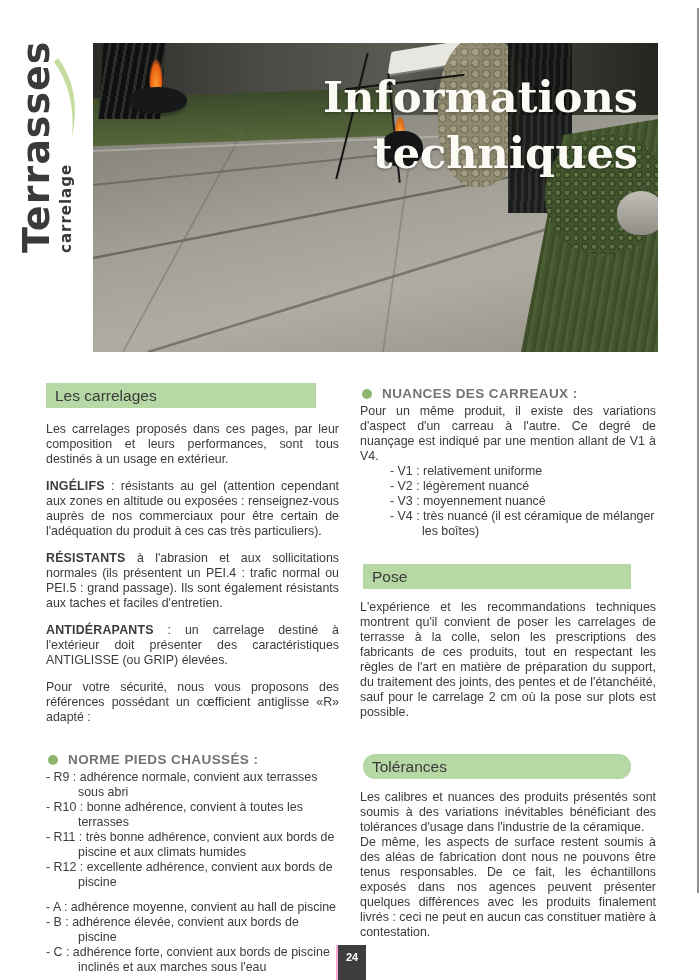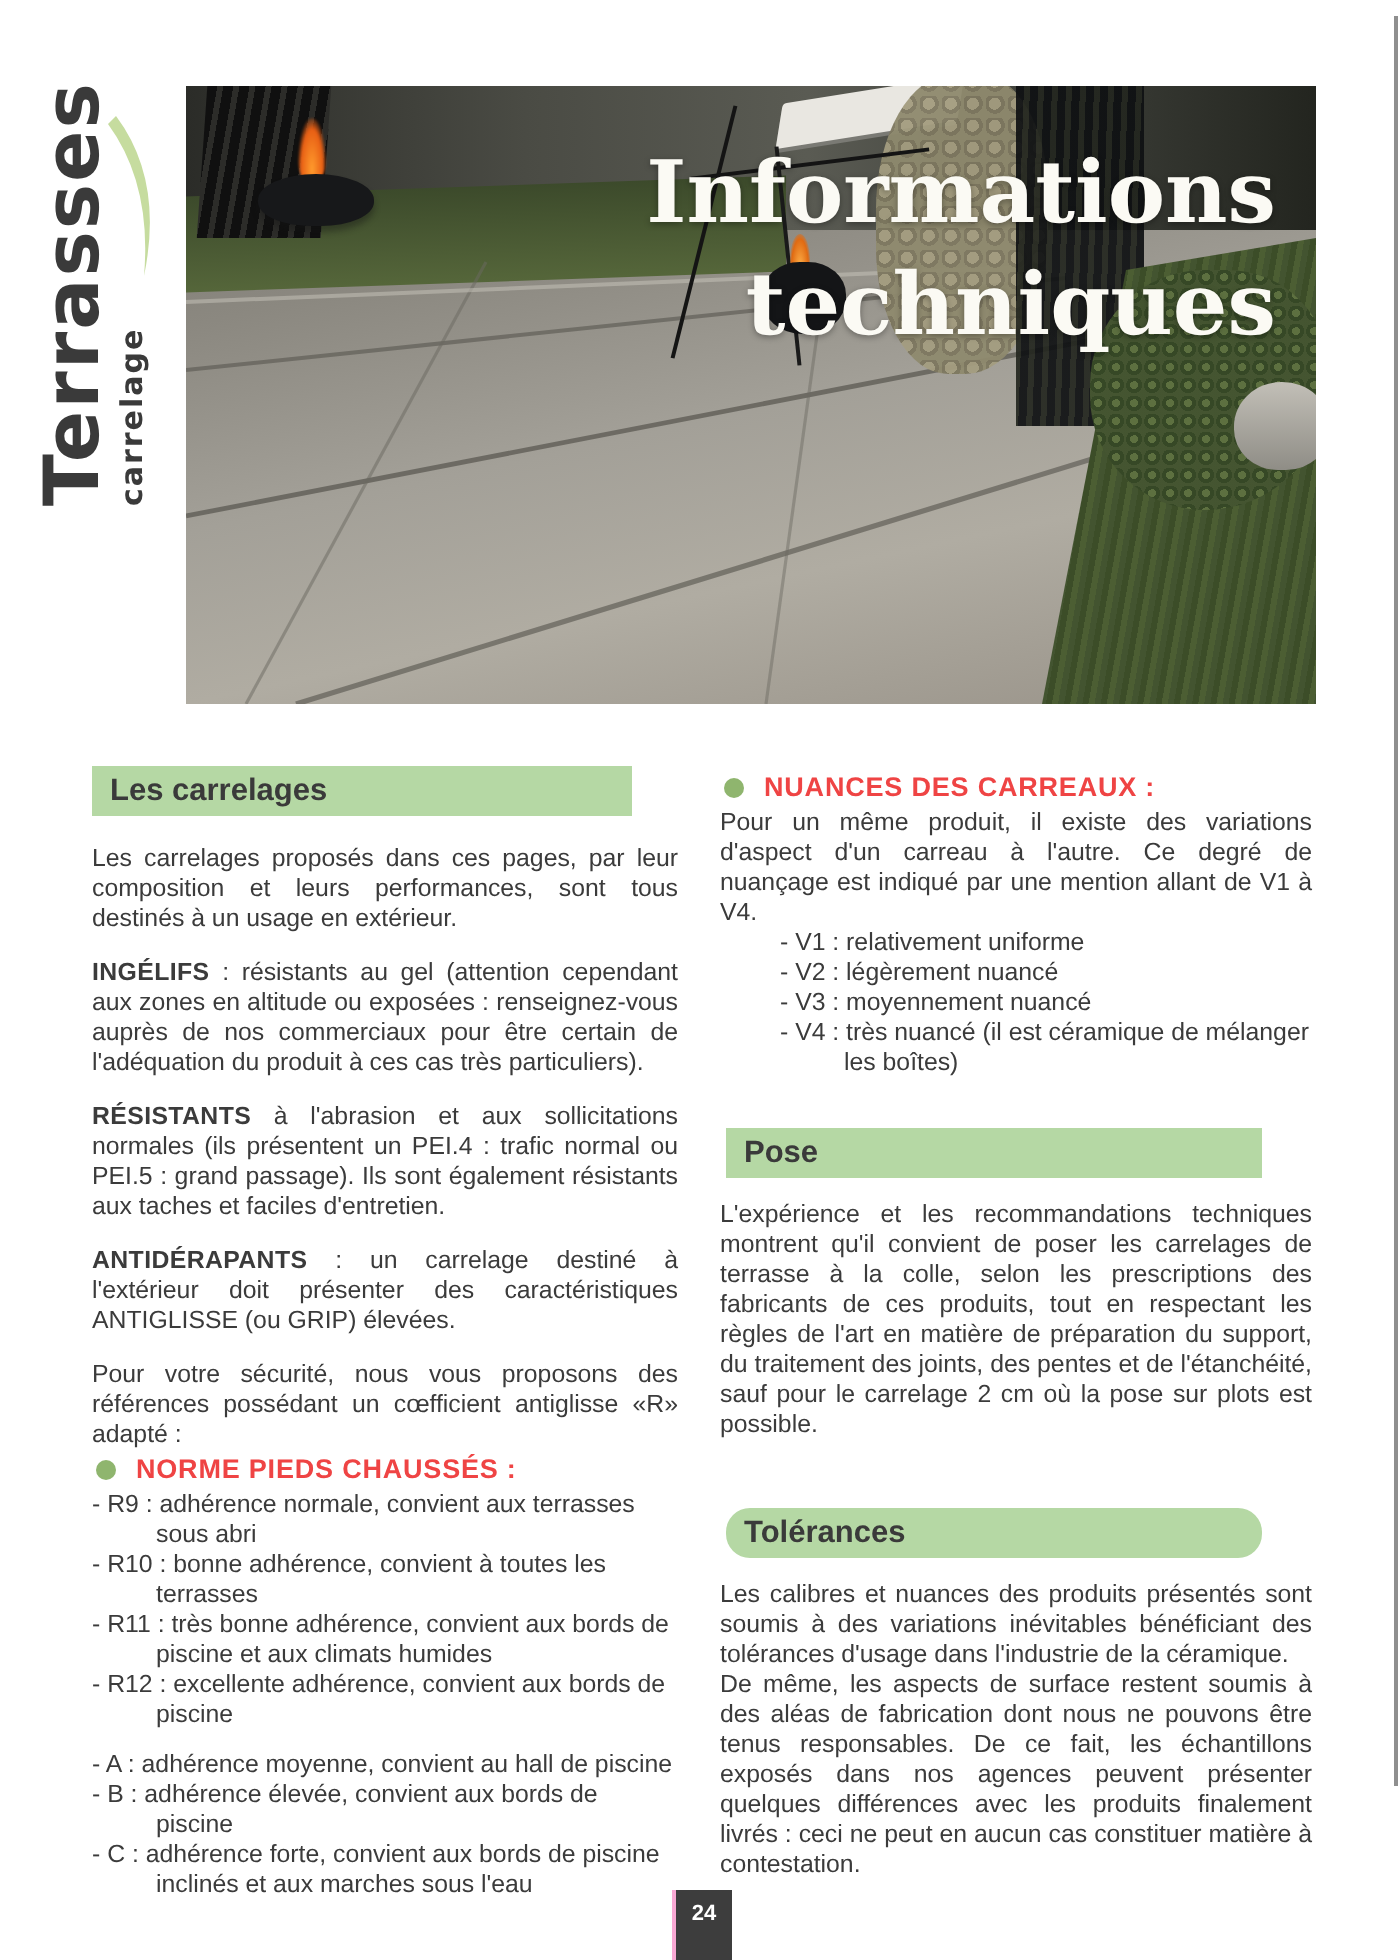--- a/index.html
+++ b/index.html
@@ -59,30 +59,30 @@
         linear-gradient(180deg,#c2bfb7,#8f8d86);border-radius:50% 50% 46% 46%;}
   .hero .title{position:absolute;right:20px;top:26px;text-align:right;color:#fbfaf4;
         font-family:"DejaVu Serif","Liberation Serif",serif;font-weight:bold;
         font-size:43px;line-height:56px;letter-spacing:0px;text-shadow:0 1px 3px rgba(0,0,0,.35);}
 
   
   .col{position:absolute;top:383px;font-size:12.4px;line-height:15px;}
   .col-left{left:46px;width:293px;}
   .col-right{left:360px;width:296px;}
 
-  .section-bar{background:#b5d8a4;color:#3a3a3a;font-weight:bold;font-size:15.5px;
+  .section-bar{background:#b5d8a4;color:#3a3a3a;font-weight:normal;font-size:15.5px;
         padding:5px 0 5px 9px;}
   .col-left .section-bar{width:261px;}
   .col-right .section-bar{width:259px;margin-left:3px;}
 
   .para{text-align:justify;margin:0 0 12px 0;}
   .para b{letter-spacing:.2px;}
 
   .bullet-head{display:flex;align-items:center;gap:10px;margin:2px 0 3px 2px;
-        color:#ef4444;font-weight:bold;font-size:13.5px;letter-spacing:.4px;}
+        color:#737373;font-weight:bold;font-size:13.5px;letter-spacing:.4px;}
   .bullet-dot{width:10px;height:10px;border-radius:50%;background:#8fb56e;flex:0 0 auto;}
 
   .hang-list{margin:0 0 10px 0;}
   .hang-list .list-item{padding-left:32px;text-indent:-32px;}
 
   .two-part div{text-align:justify;}
 
   
   .page-tab{position:absolute;left:336px;top:945px;width:30px;height:35px;background:#3d3d3d;
         border-left:2px solid #f9a8d4;color:#ffffff;font-weight:bold;font-size:11px;
@@ -141,21 +141,21 @@
   <div class="para">
     <b>INGÉLIFS</b><span> :  résistants au gel (attention cependant aux zones en altitude ou exposées : renseignez-vous auprès de nos commerciaux pour être certain de l'adéquation du produit à ces cas très particuliers).</span>
   </div>
   <div class="para">
     <b>RÉSISTANTS</b><span> à l'abrasion et aux sollicitations normales (ils présentent un PEI.4 : trafic normal ou PEI.5 : grand passage). Ils sont également résistants aux taches et faciles d'entretien.</span>
   </div>
   <div class="para">
     <b>ANTIDÉRAPANTS</b><span> :  un carrelage destiné à l'extérieur doit présenter des caractéristiques ANTIGLISSE (ou GRIP) élevées.</span>
   </div>
 
-  <div class="para" style="margin-bottom:2px;">Pour votre sécurité, nous vous proposons des références possédant un cœfficient antiglisse «R» adapté :</div>
+  <div class="para" style="margin-bottom:27px;">Pour votre sécurité, nous vous proposons des références possédant un cœfficient antiglisse «R» adapté :</div>
 
   <div class="bullet-head">
     <span class="bullet-dot"></span>
     <span>NORME PIEDS CHAUSSÉS :</span>
   </div>
   <div class="hang-list">
       <div class="list-item">- R9 : adhérence normale, convient aux terrasses sous abri</div>
       <div class="list-item">- R10 : bonne adhérence, convient à toutes les terrasses</div>
       <div class="list-item">- R11 : très bonne adhérence, convient aux bords de piscine et aux climats humides</div>
       <div class="list-item">- R12 : excellente adhérence, convient aux bords de piscine</div>

